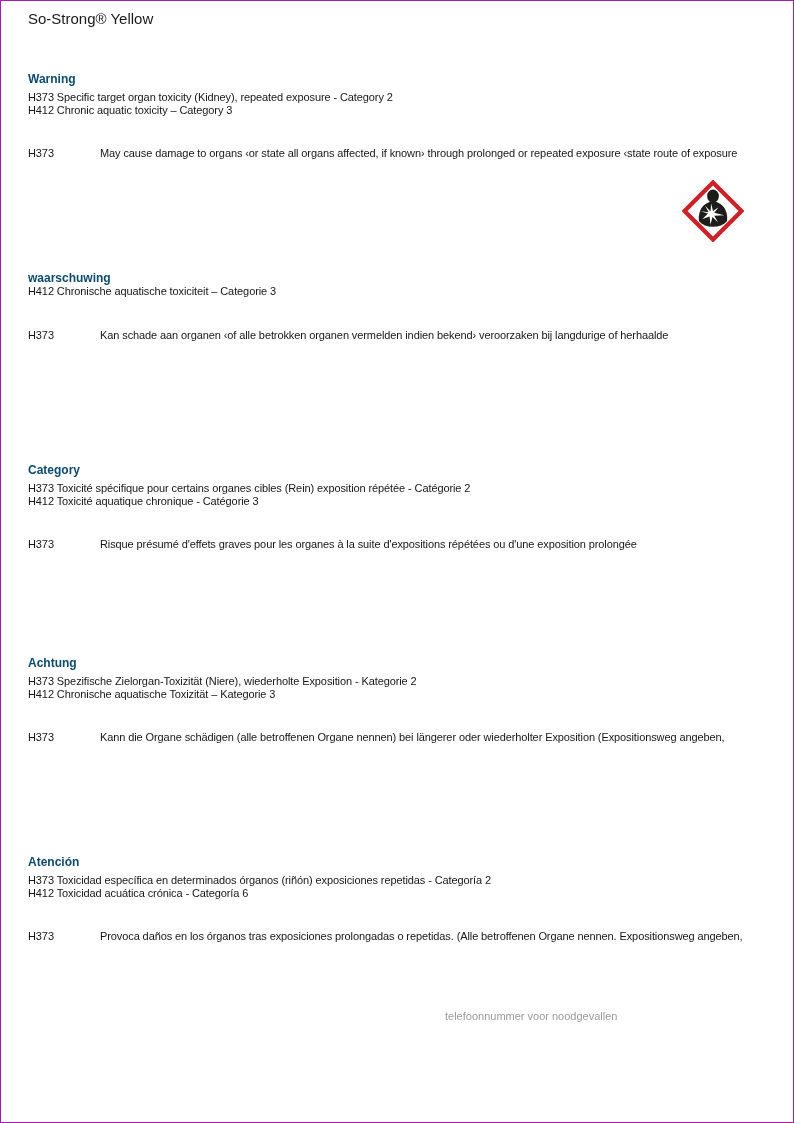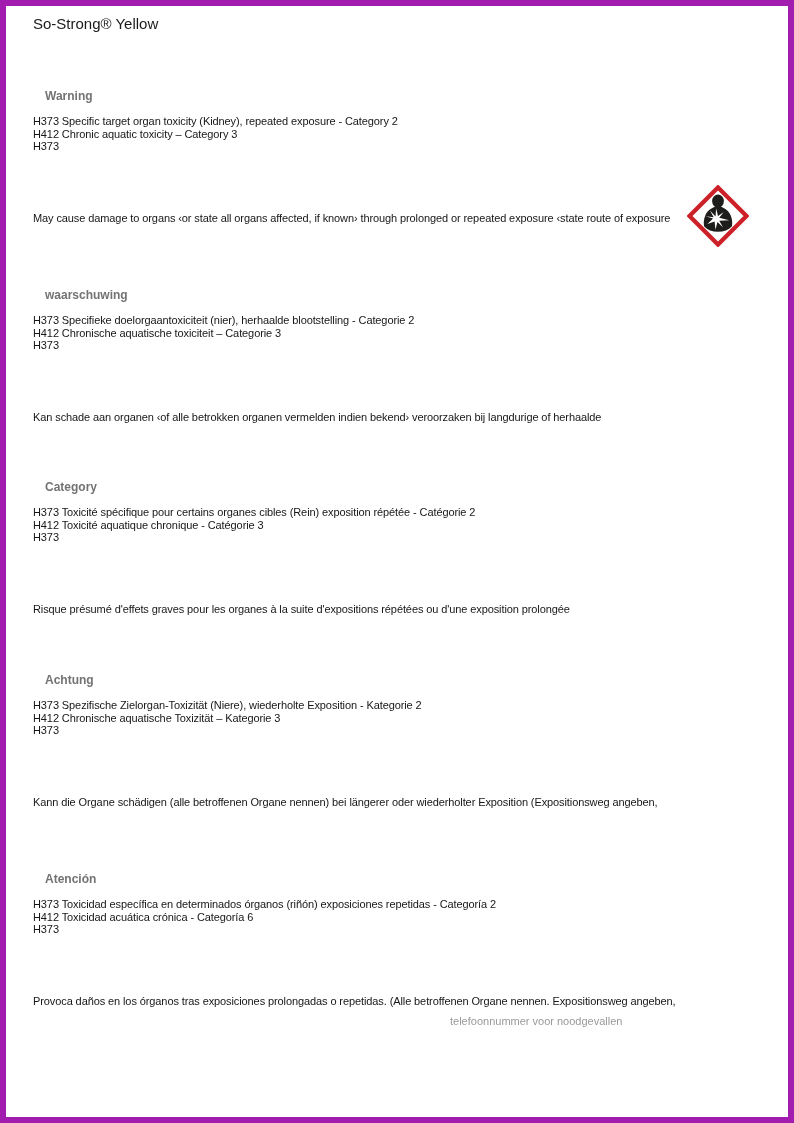--- a/index.html
+++ b/index.html
@@ -1,60 +1,60 @@
 <!DOCTYPE html>
 <html><head>
 <meta charset="utf-8">
 <style>
   html, body { margin: 0; padding: 0; background: #fff; }
   .page {
     position: relative;
     width: 794px;
     height: 1123px;
     background: #ffffff;
-    border: 6px solid #a21caf;
+    border: 1px solid #a21caf;
     box-sizing: border-box;
     font-family: "Liberation Sans", sans-serif;
     color: #1a1a1a;
     overflow: hidden;
   }
   .doc-title {
     position: absolute;
     left: 27px;
     top: 9px;
     font-size: 15px;
     font-weight: 400;
     color: #1a1a1a;
   }
   .lang-block {
     position: absolute;
     left: 27px;
     right: 16px;
   }
   .lang-block h2 {
-    margin: 12px;
+    margin: 0;
     font-size: 12px;
     line-height: 14px;
     font-weight: 700;
-    color: #737373;
+    color: #0c4a6e;
   }
   .cls {
     font-size: 11px;
     line-height: 12.5px;
     letter-spacing: -0.1px;
     color: #161616;
   }
   .cls.first { margin-top: 5px; }
   .stmt-row {
     display: flex;
+    margin-top: 31px;
     font-size: 11px;
     line-height: 13px;
     letter-spacing: -0.1px;
     color: #161616;
-    flex-direction: column;
   }
   .stmt-row .code { flex: 0 0 72px; }
   .stmt-row .stmt { flex: 1; white-space: nowrap; overflow: hidden; }
   .pictogram {
     position: absolute;
     left: 681px;
     top: 179px;
     width: 62px;
     height: 62px;
   }
@@ -94,21 +94,20 @@
     <svg viewBox="0 0 100 100" width="62" height="62" aria-hidden="true">
       <polygon points="50,4 96,50 50,96 4,50" fill="#ffffff" stroke="#cc2128" stroke-width="7"></polygon>
       <ellipse cx="50" cy="26" rx="9.5" ry="10.5" fill="#1d1d1b"></ellipse>
       <path d="M50,34 C42,35 33,41 29.5,49 C27,54.5 26.5,61 27.5,66.5 C33,72.5 40.5,75.5 50,75.5 C59.5,75.5 67,72.5 72.5,66.5 C73.5,61 73,54.5 70.5,49 C67,41 58,35 50,34 Z" fill="#1d1d1b"></path>
       <polygon fill="#ffffff" points="47,38 50,50 59,44 52,53 68,57 52,57.5 58,68 49,59.5 46,72 44.5,59 33,63 42,54 30,50.5 43,52 37,41 46,51"></polygon>
     </svg>
   </div>
 
   <section class="lang-block" style="top:270px">
     <h2>waarschuwing</h2>
-    <div class="cls first">H373 Specifieke doelorgaantoxiciteit (nier), herhaalde blootstelling - Categorie 2</div>
     <div class="cls">H412 Chronische aquatische toxiciteit – Categorie 3</div>
     <div class="stmt-row">
       <span class="code">H373</span>
       <span class="stmt">Kan schade aan organen ‹of alle betrokken organen vermelden indien bekend› veroorzaken bij langdurige of herhaalde</span>
     </div>
   </section>
 
   <section class="lang-block" style="top:462px">
     <h2>Category</h2>
     <div class="cls first">H373 Toxicité spécifique pour certains organes cibles (Rein) exposition répétée - Catégorie 2</div>

